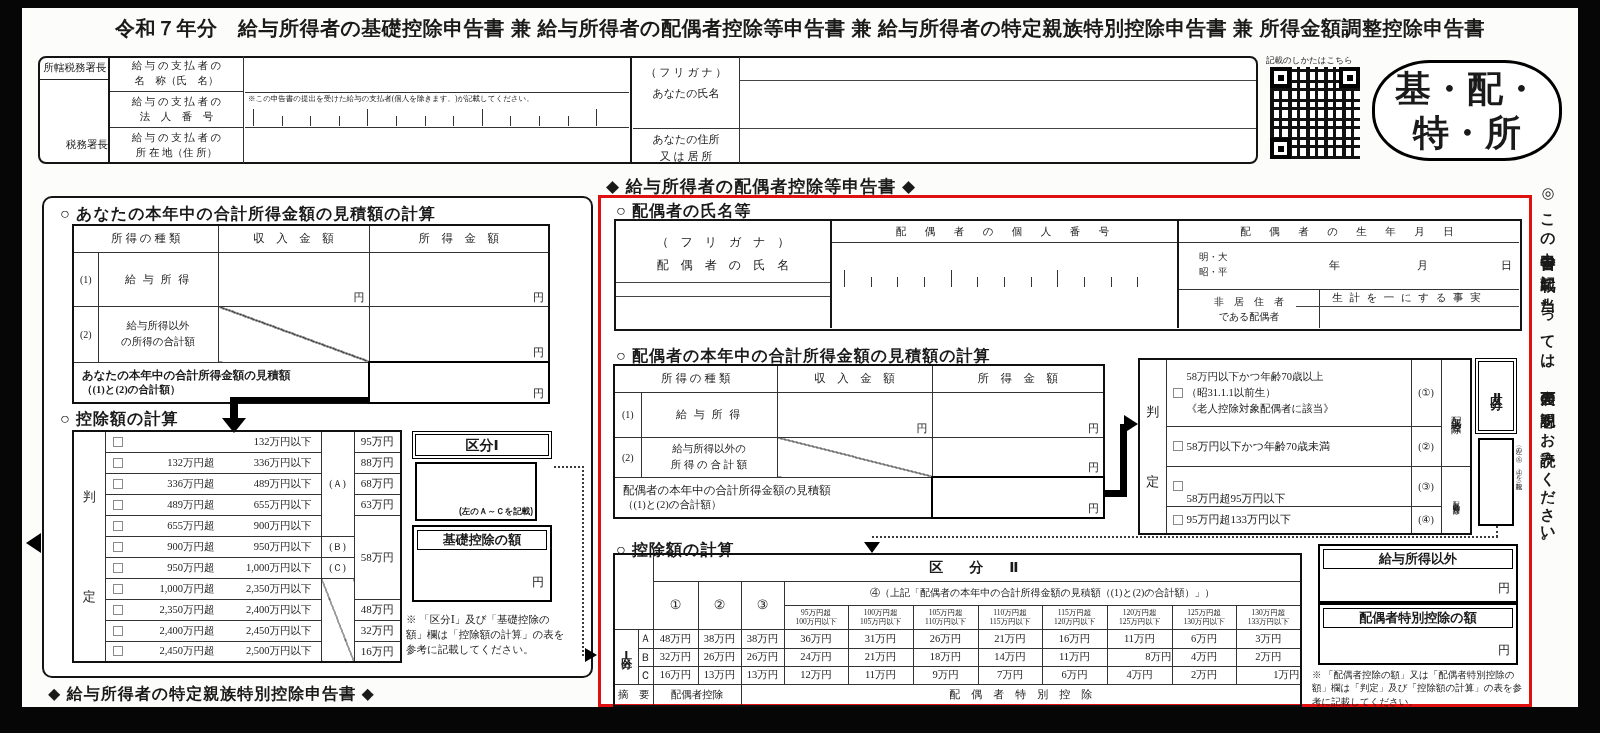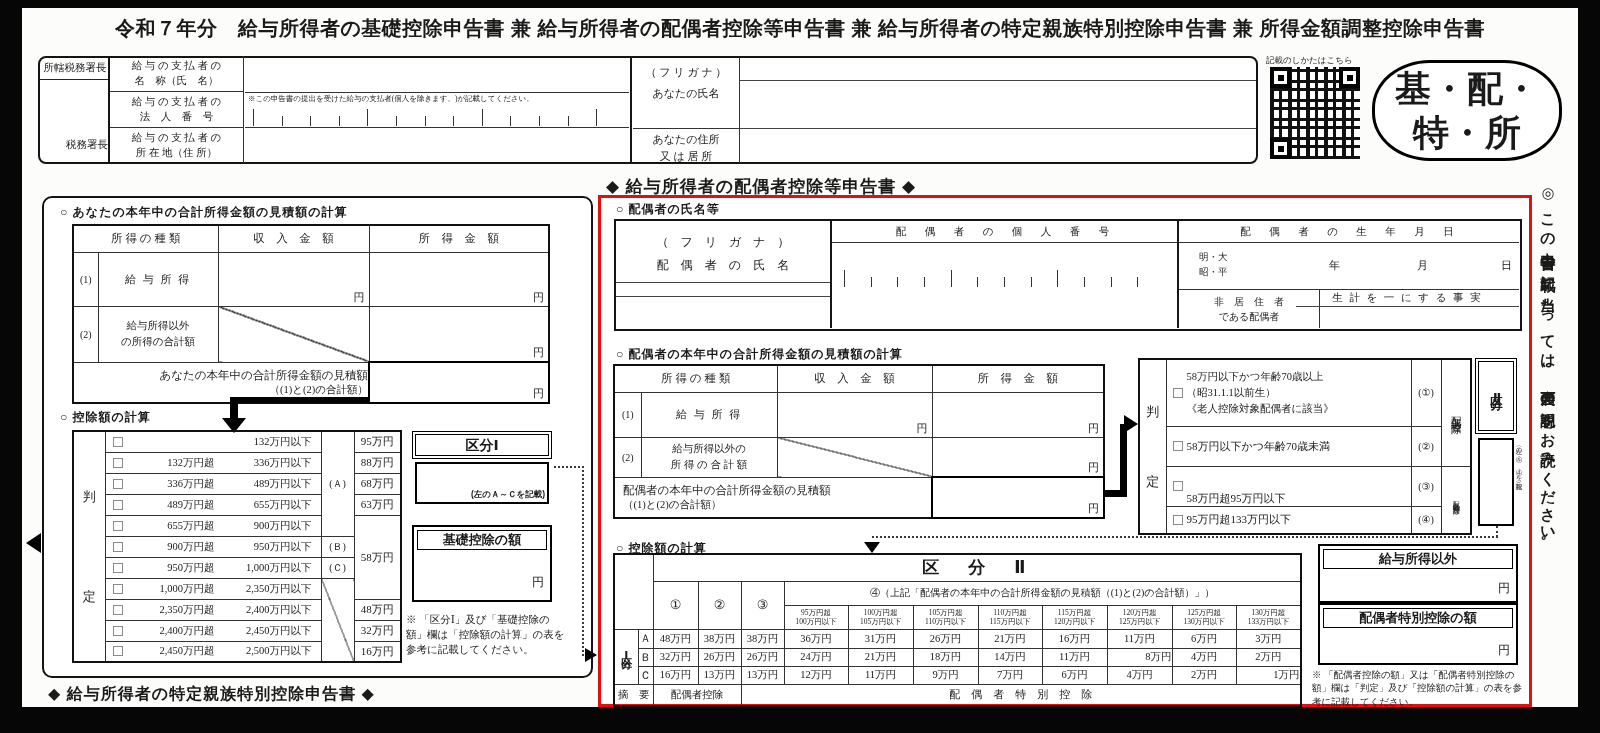--- a/index.html
+++ b/index.html
@@ -34,21 +34,21 @@
 .ticks{position:absolute;display:flex;align-items:flex-end;}
 .ticks i{flex:1;border-left:1.3px solid #333;height:10px;}
 .ticks i.t{height:17px;border-left-width:1.8px;}
 .qr{position:absolute;background:
  repeating-linear-gradient(0deg,#111 0 3px,transparent 3px 11px,#111 11px 14px,transparent 14px 19px),
  repeating-linear-gradient(90deg,#111 0 4px,transparent 4px 9px,#111 9px 12px,transparent 12px 18px),
  #fff;}
 .fnd{position:absolute;width:21px;height:21px;border:4px solid #000;background:#fff;}
 .fnd::after{content:"";position:absolute;left:3.5px;top:3.5px;width:6px;height:6px;background:#000;}
 .sec{font-size:17px;letter-spacing:1px;}
-.subt{font-size:12px;letter-spacing:1px;}
+.subt{font-size:16px;letter-spacing:1px;}
 .nb{font-size:10.5px;line-height:1.45;}
 </style>
 </head>
 <body>
 
 <div class="stage">
   <div class="paper"></div>
 
   <div class="abs g" style="left:40px;top:15px;width:1520px;text-align:center;font-size:20px;letter-spacing:0.5px;">令和７年分　給与所得者の基礎控除申告書 兼 給与所得者の配偶者控除等申告書 兼 給与所得者の特定親族特別控除申告書 兼 所得金額調整控除申告書</div>
 
@@ -152,21 +152,21 @@
       <td style="font-size:10.5px;line-height:1.5;">
         <div>給与所得以外</div>
         <div>の所得の合計額</div>
       </td>
       <td class="diag"></td>
       <td>
             <span class="yen">円</span>
           </td>
     </tr>
     <tr style="height:41px">
-      <td colspan="3" style="text-align:right;padding-left:8px;">
+      <td colspan="3" style="text-align:left;padding-left:8px;font-weight:bold;">
         <div style="font-size:11.5px;">あなたの本年中の合計所得金額の見積額</div>
         <div style="font-size:10.5px;">（(1)と(2)の合計額）</div>
       </td>
       <td class="thick">
             <span class="yen">円</span>
           </td>
     </tr>
   </tbody>
     </table>
 
@@ -299,21 +299,21 @@
               <span class="hi">2,500万円以下</span>
             </div>
           </td>
           <td>16万円</td>
         </tr>
   </tbody>
     </table>
 
   <div class="abs" style="left:412px;top:431px;width:140px;height:79px;">
     <div class="g dbl" style="margin:3px;height:22px;line-height:20px;text-align:center;font-size:14px;">区分Ⅰ</div>
-    <div style="margin:6px 3px 3px 3px;height:42px;border:2.2px solid #000;position:relative;">
+    <div style="margin:6px 15px 3px 3px;height:59px;border:2.2px solid #000;position:relative;">
       <span class="g" style="position:absolute;right:2px;bottom:1px;font-size:8.5px;">(左のＡ～Ｃを記載)</span>
     </div>
   </div>
 
   <div class="amtbox" style="left:412px;top:525px;width:140px;height:77px;">
     <div class="amttl g">基礎控除の額</div>
     <div style="position:relative;height:42px;">
       <span class="yen" style="right:3px;bottom:1px;font-size:12px;">円</span>
     </div>
   </div>
@@ -517,21 +517,21 @@
         <col style="width:65px">
         <col style="width:64px">
         <col style="width:65px">
         <col style="width:65px">
         <col style="width:64px">
         <col style="width:65px">
       </colgroup>
     <tbody>
         <tr style="height:27px">
       <td colspan="2" rowspan="3" style="border-bottom:1.1px solid #333;"></td>
-      <th colspan="11" class="g" style="font-size:17px;letter-spacing:6px;margin-left:40px;">区　分　Ⅱ</th>
+      <th colspan="11" class="g" style="font-size:14px;letter-spacing:6px;margin-left:40px;">区　分　Ⅱ</th>
     </tr>
     <tr style="height:24px">
       <td rowspan="2" style="font-size:13px;">①</td>
       <td rowspan="2" style="font-size:13px;">②</td>
       <td rowspan="2" style="font-size:13px;">③</td>
       <td colspan="8" style="font-size:10px;">④（上記「配偶者の本年中の合計所得金額の見積額（(1)と(2)の合計額）」）</td>
     </tr>
     <tr style="height:24px">
       <td style="font-size:7.5px;line-height:1.25;">
             <div>95万円超</div>

